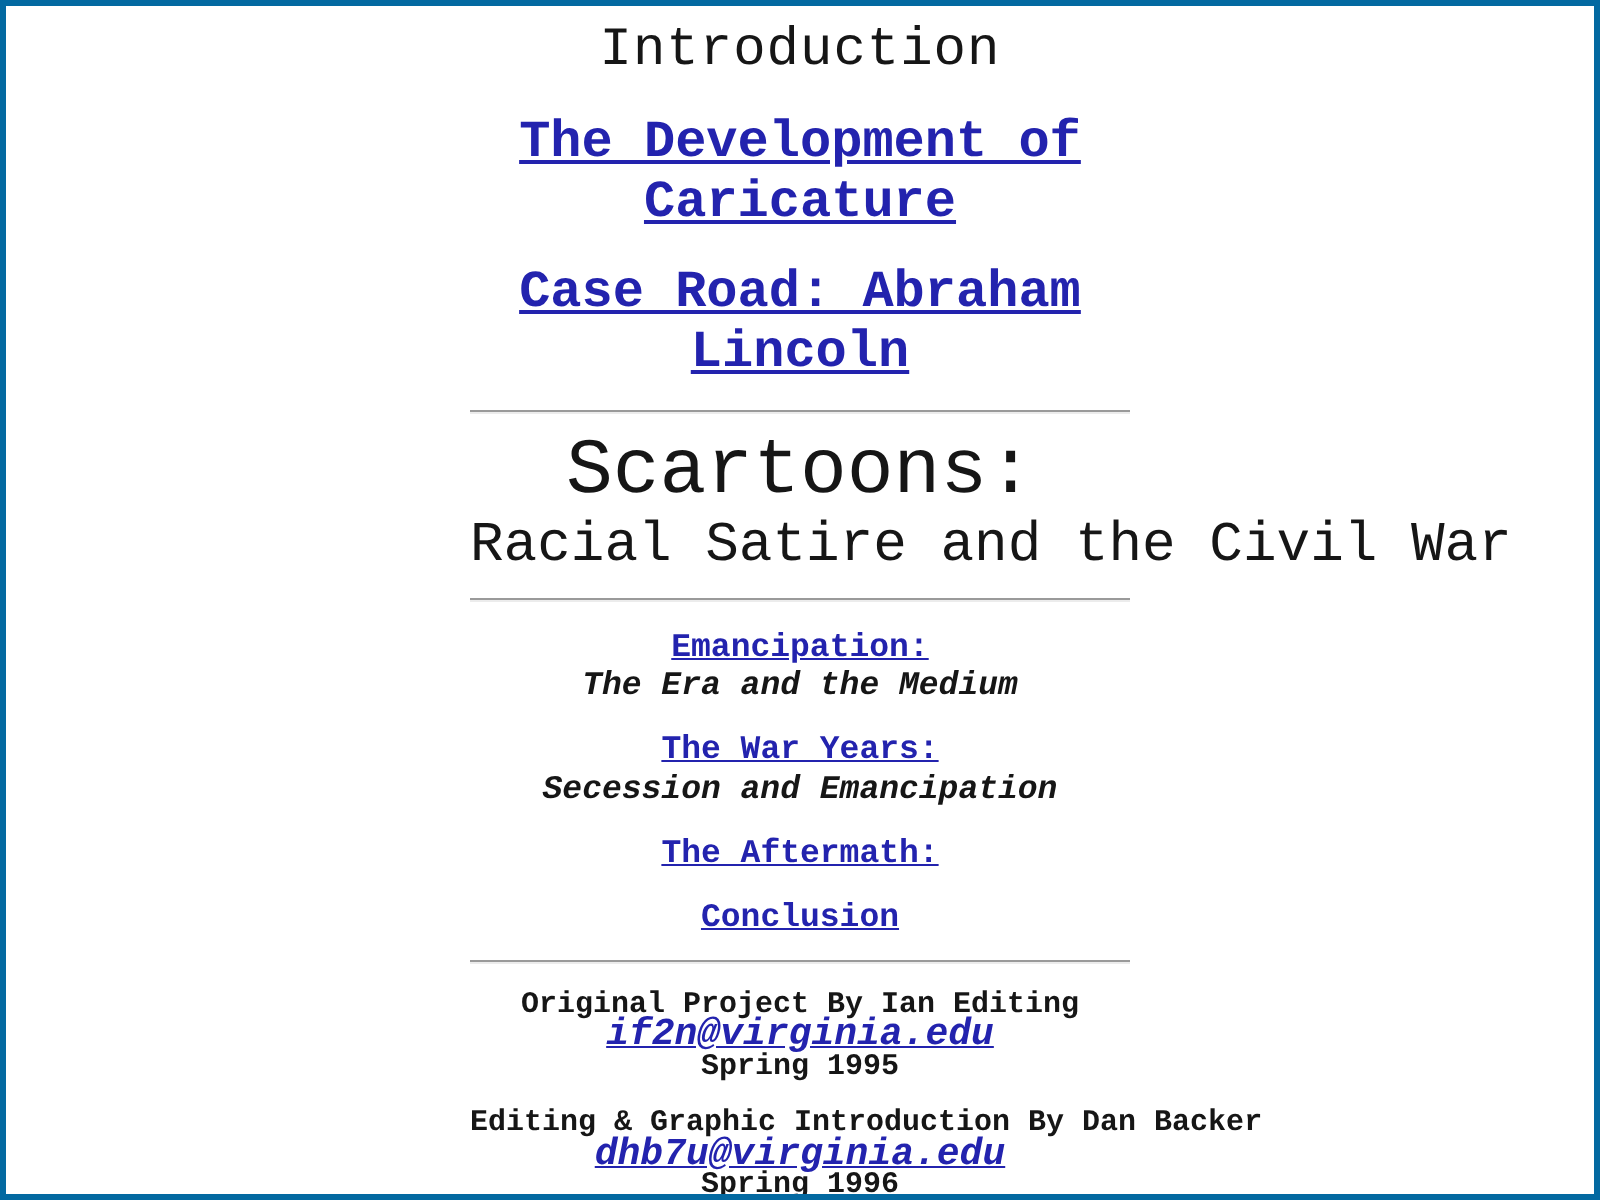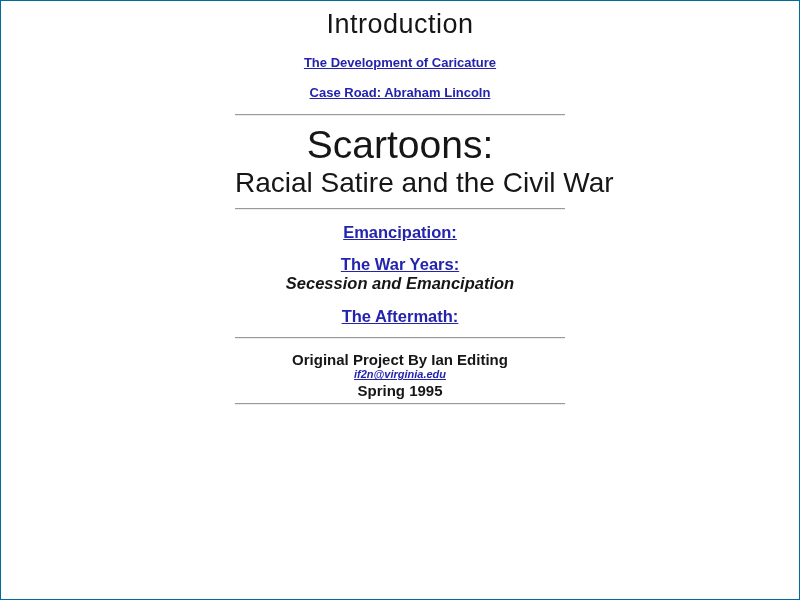--- a/index.html
+++ b/index.html
@@ -6,26 +6,26 @@
     margin: 0;
     padding: 0;
     background: #ffffff;
   }
   .page {
     position: relative;
     width: 800px;
     height: 600px;
     margin: 0 auto;
     background: #ffffff;
-    font-family: Liberation Sans, sans-serif;
+    font-family: Liberation Mono, monospace;
     color: #161616;
     text-align: center;
     overflow: hidden;
     box-sizing: border-box;
-    border: 1px solid #0369a1;
+    border: 3px solid #0369a1;
   }
   .content {
     width: 330px;
     margin: 0 auto;
   }
   a, .link {
     color: var(--link-color, #2323ae);
     text-decoration: underline;
     cursor: pointer;
   }
@@ -38,21 +38,21 @@
   }
   .top-title {
     font-size: 27px;
     font-weight: 400;
     margin: 0;
     padding-top: 8px;
     letter-spacing: 0.5px;
   }
   .top-link {
     display: block;
-    font-size: 13px;
+    font-size: 26px;
     font-weight: 700;
     margin-top: 15px;
   }
   .hr1 { margin-top: 14px; }
   .masthead-title {
     font-size: 39px;
     font-weight: 400;
     margin: 8px 0 0 0;
     line-height: 1.1;
     white-space: nowrap;
@@ -84,21 +84,21 @@
   .credit-item {
     font-size: 15px;
     font-weight: 700;
     line-height: 15.5px;
     margin-top: 13px;
     white-space: nowrap;
   }
   .credit-item:first-child { margin-top: 0; }
   .credit-email {
     display: block;
-    font-size: 11px;
+    font-size: 19px;
     font-style: italic;
   }
   .hr4 { margin-top: 5px; }
 </style>
 </head>
 <body>
 
 <div class="page">
   <div class="content">
 
@@ -110,36 +110,45 @@
     <hr class="rule hr1">
 
     <h1 class="masthead-title">Scartoons:</h1>
     <div class="masthead-subtitle">Racial Satire and the Civil War</div>
 
     <hr class="rule hr2">
 
     <div class="toc">
       <div class="toc-item">
         <a class="toc-link">Emancipation:</a>
+        <span class="toc-subtitle">The Era and the Medium</span>
       </div>
       <div class="toc-item">
         <a class="toc-link">The War Years:</a>
         <span class="toc-subtitle">Secession and Emancipation</span>
       </div>
       <div class="toc-item">
         <a class="toc-link">The Aftermath:</a>
+      </div>
+      <div class="toc-item">
+        <a class="toc-link">Conclusion</a>
       </div>
     </div>
 
     <hr class="rule hr3">
 
     <div class="credits">
       <div class="credit-item">
         <span>Original Project By Ian Editing</span>
         <a class="credit-email">if2n@virginia.edu</a>
         <span>Spring 1995</span>
       </div>
+      <div class="credit-item">
+        <span>Editing &amp; Graphic Introduction By Dan Backer</span>
+        <a class="credit-email">dhb7u@virginia.edu</a>
+        <span>Spring 1996</span>
+      </div>
     </div>
 
     <hr class="rule hr4">
 
   </div>
 </div>
 
 </body></html>

